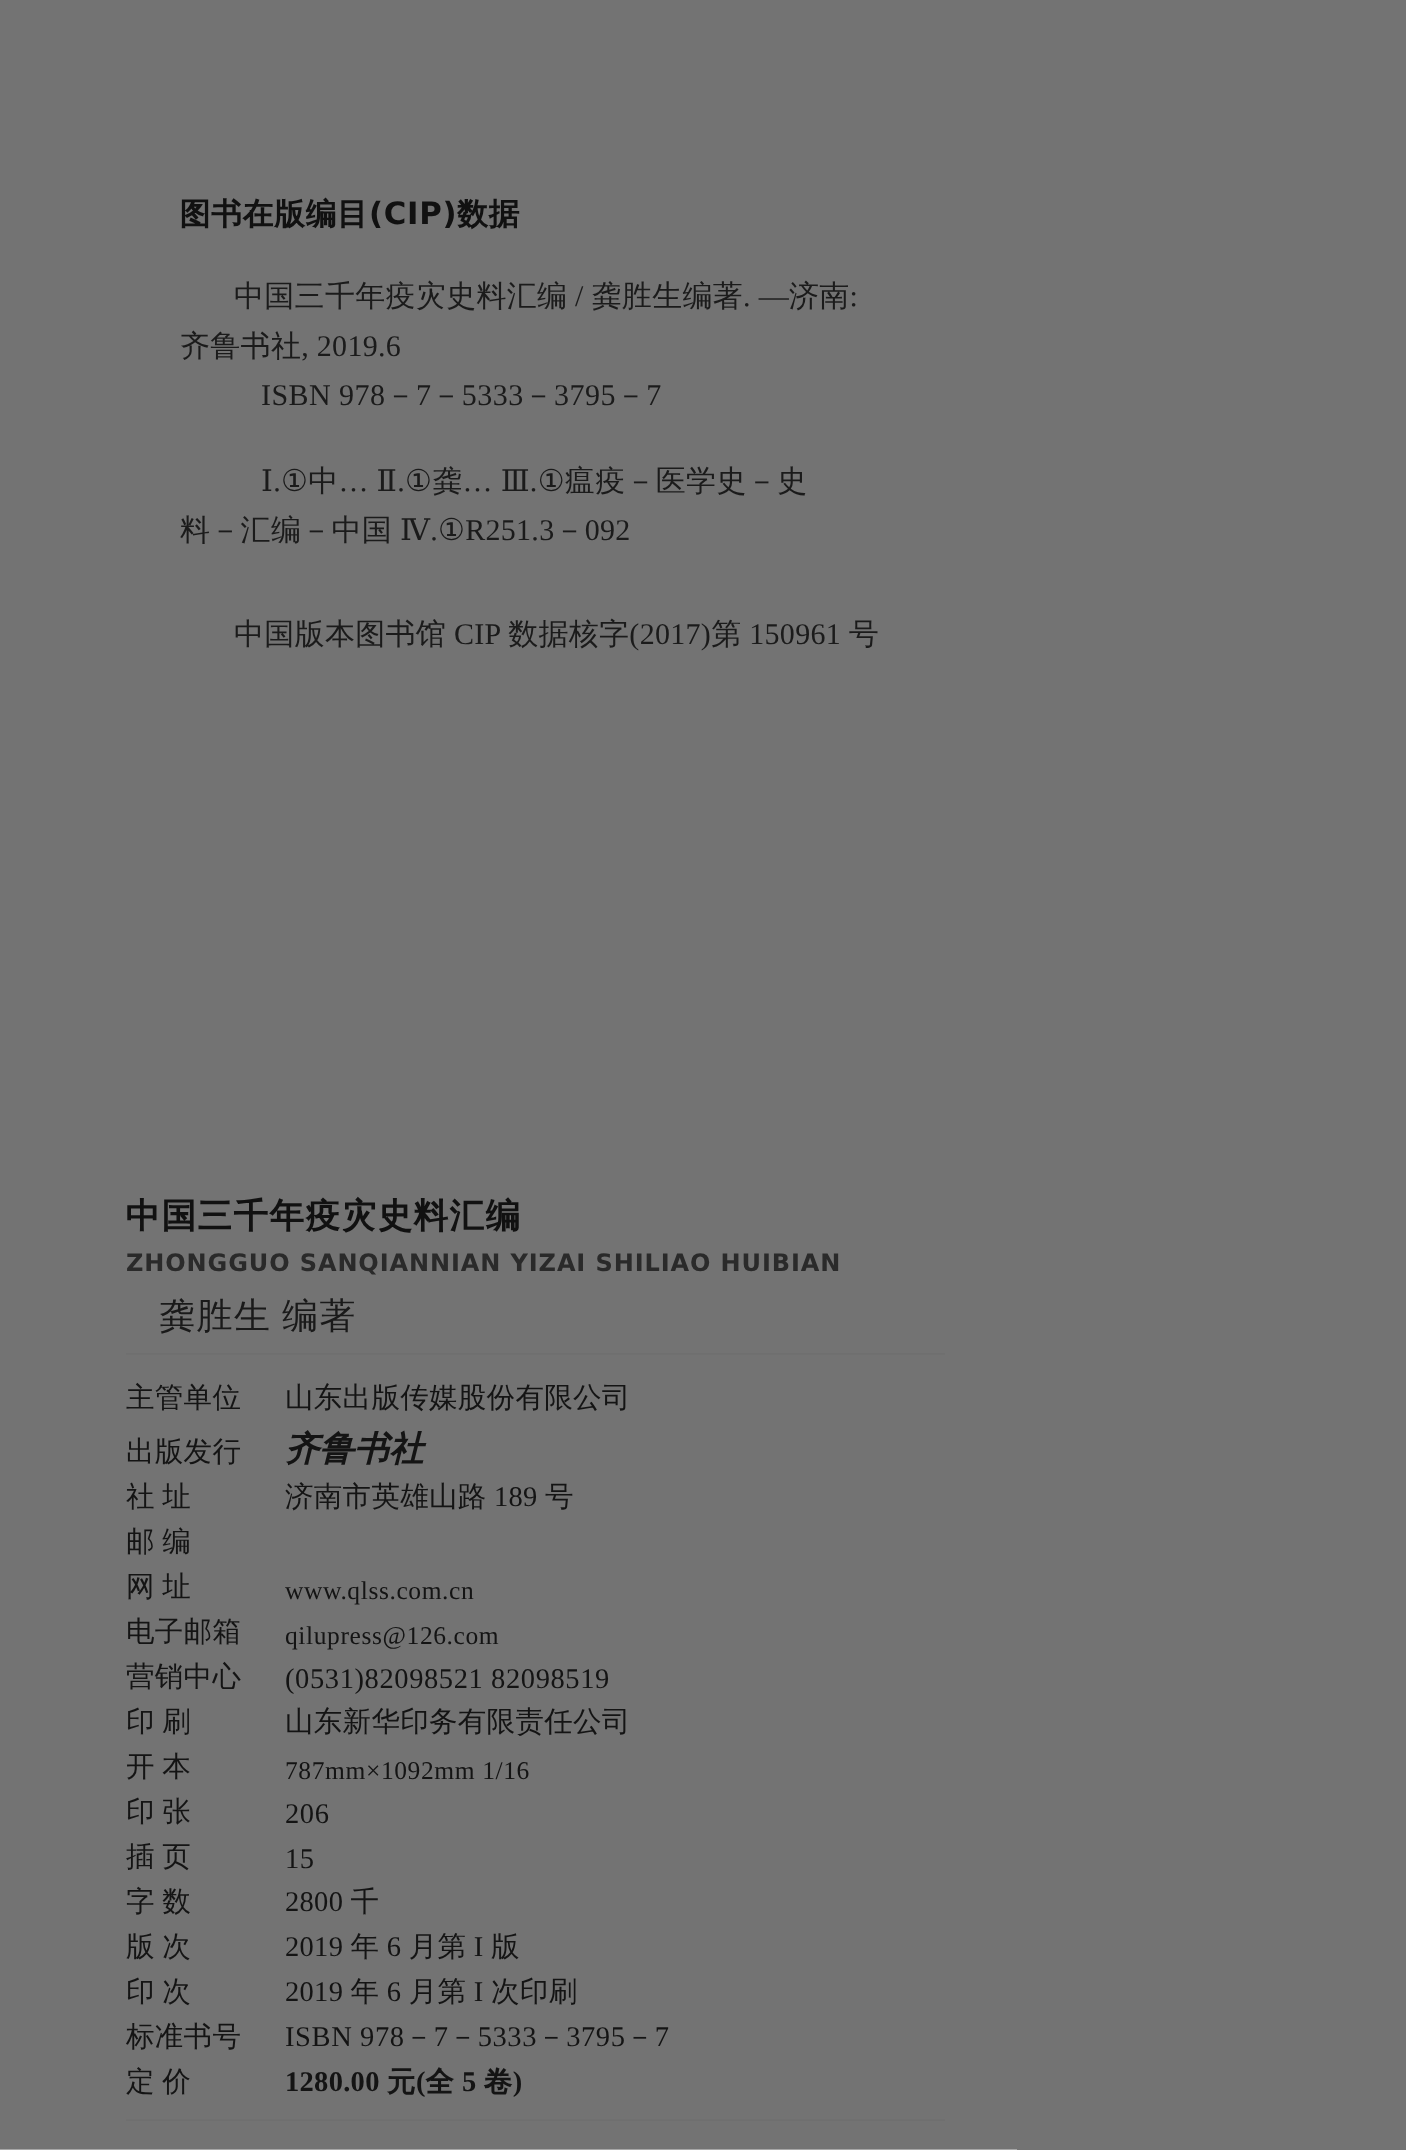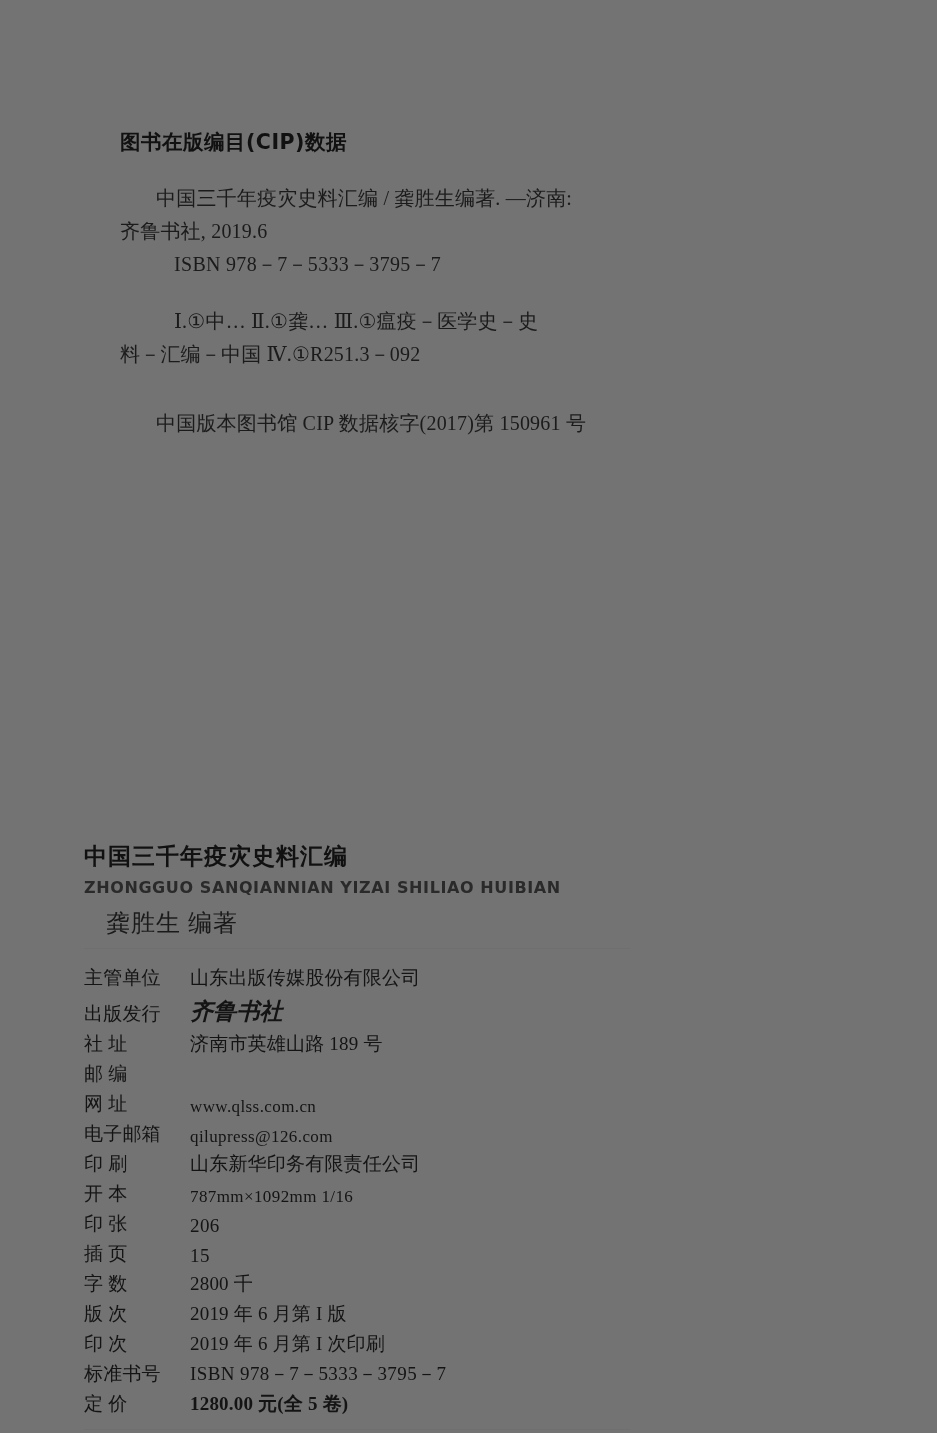--- a/index.html
+++ b/index.html
@@ -45,21 +45,21 @@
   .cip-indent { text-indent: 36px; }
   .cip-indent2 { text-indent: 54px; }
   .cip-gap { margin-top: 24px; }
   .cip-gap-lg { margin-top: 36px; }
   .latin { font-family: "Liberation Serif", serif; letter-spacing: 0.3px; }
 
   
   .colophon {
     position: absolute;
     left: 84px;
-    top: 841px;
+    top: 795px;
     width: 560px;
   }
   .col-title {
     font-family: "DejaVu Sans", "Liberation Sans", sans-serif;
     font-weight: bold;
     font-size: 23px;
     letter-spacing: 1px;
     color: #111;
   }
   .col-pinyin {
@@ -175,20 +175,24 @@
       <div class="row">
         <div class="lbl spread">网  址</div>
         <div class="val mono-ish smallcaps">www.qlss.com.cn</div>
       </div>
 
       <div class="row">
         <div class="lbl">电子邮箱</div>
         <div class="val mono-ish smallcaps">qilupress@126.com</div>
       </div>
 
+      <div class="row">
+        <div class="lbl">营销中心</div>
+        <div class="val mono-ish">(0531)82098521    82098519</div>
+      </div>
 
       <div class="row">
         <div class="lbl spread">印  刷</div>
         <div class="val">山东新华印务有限责任公司</div>
       </div>
 
       <div class="row">
         <div class="lbl spread">开  本</div>
         <div class="val mono-ish smallcaps">787mm×1092mm   1/16</div>
       </div>

